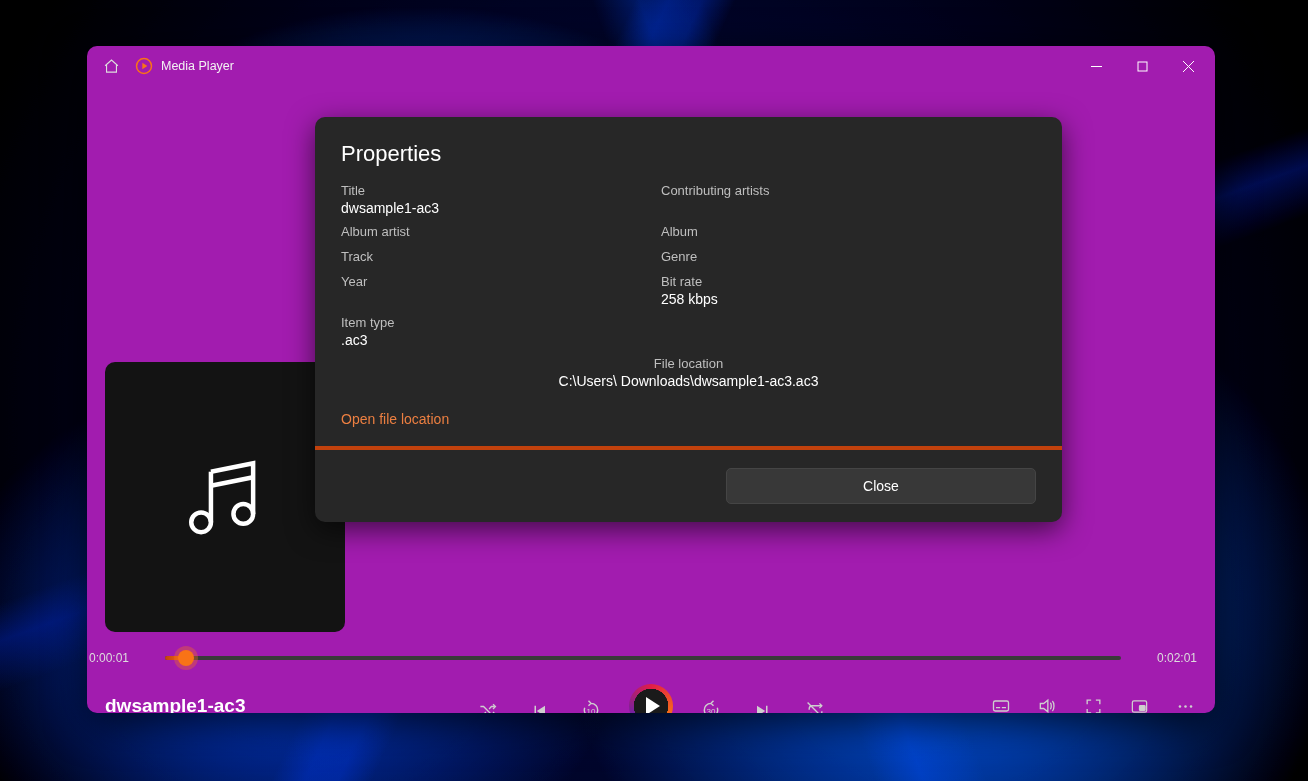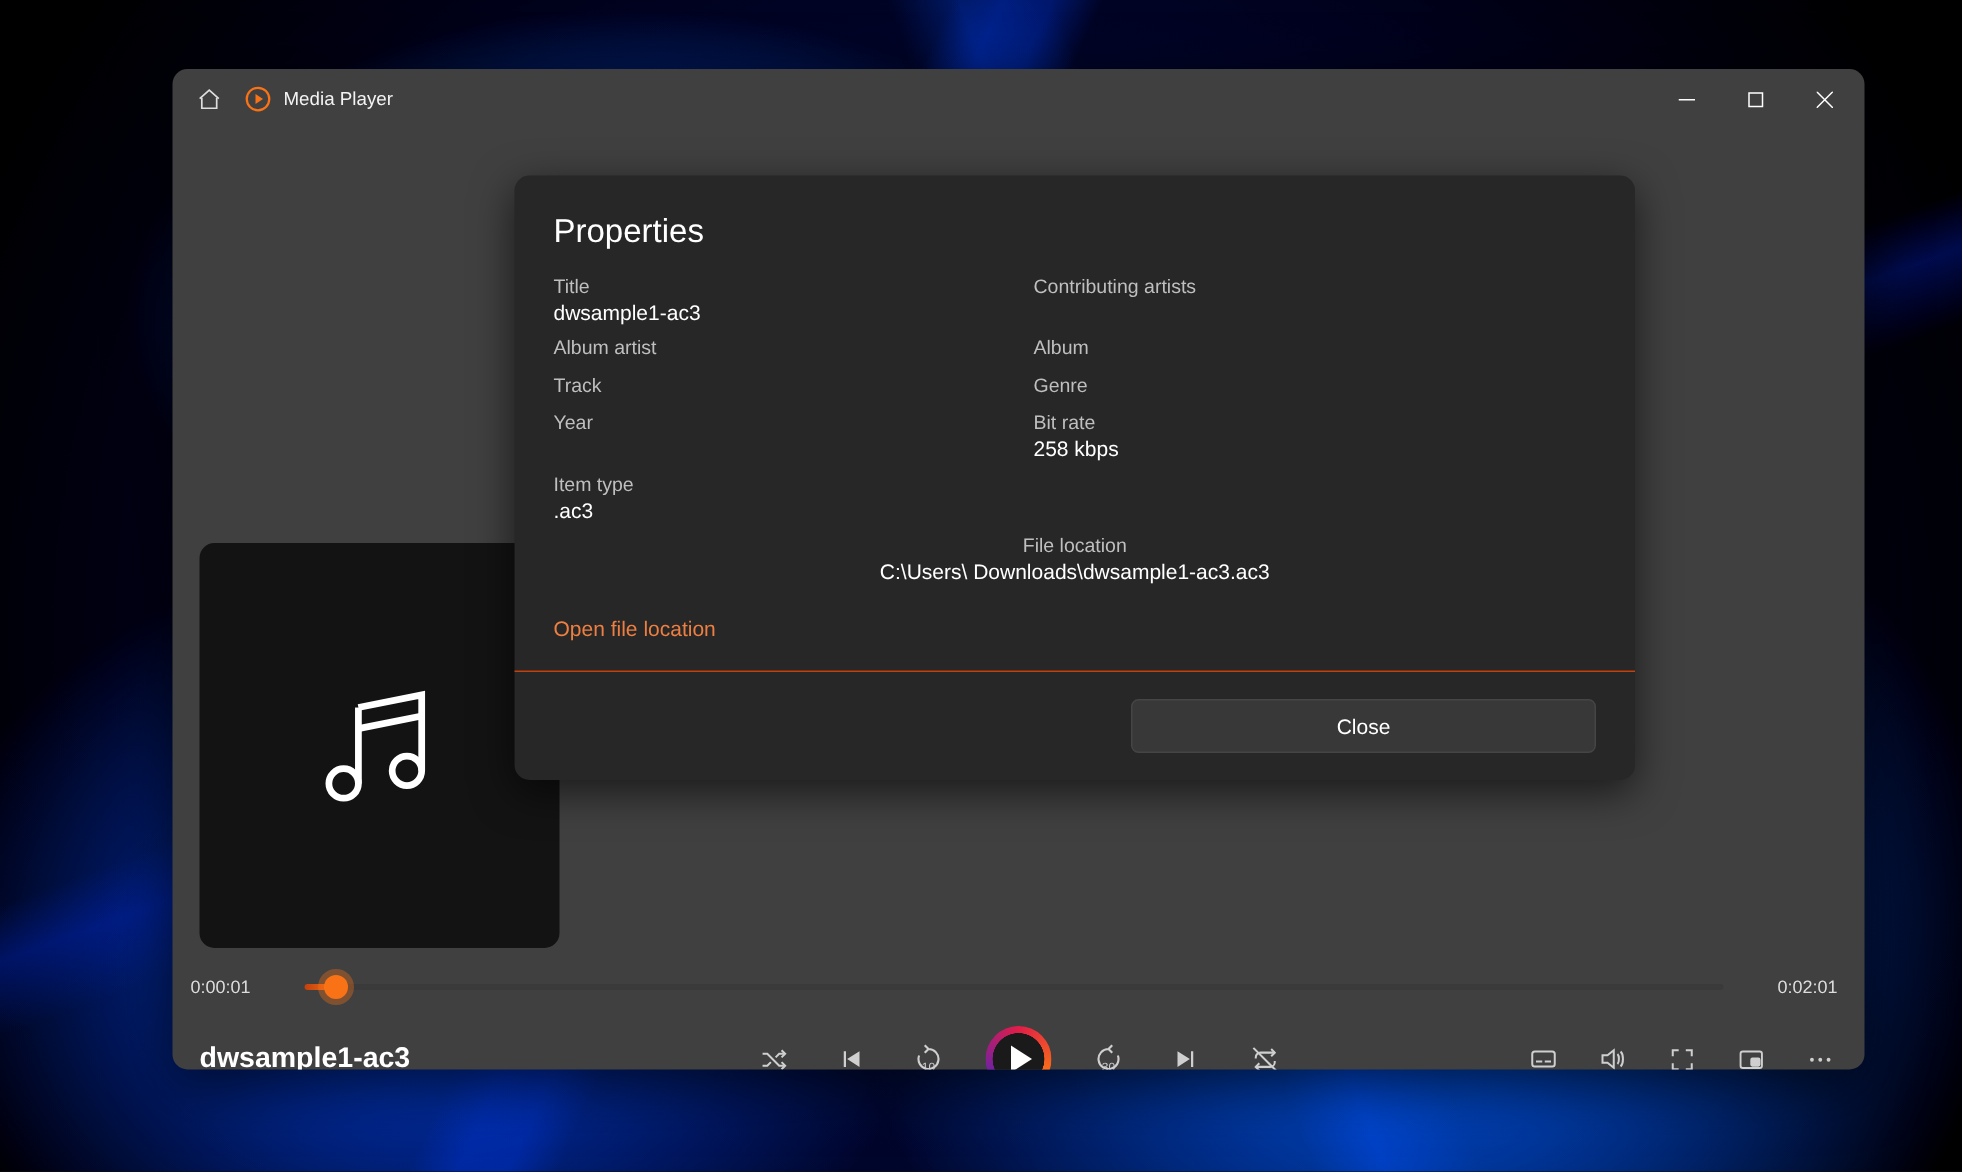--- a/index.html
+++ b/index.html
@@ -8,57 +8,57 @@
  radial-gradient(ellipse 560px 340px at 420px 210px,rgba(0,110,255,.9) 0%,rgba(0,20,100,.0) 60%),
  radial-gradient(ellipse 640px 600px at 950px 620px,rgba(0,110,255,.85) 0%,rgba(0,10,60,.0) 60%),
  radial-gradient(ellipse 520px 420px at 280px 640px,rgba(0,80,230,.8) 0%,rgba(0,5,40,.0) 65%),
  radial-gradient(circle at 650px 420px,#00154a 0%,#00081f 60%,#000 100%);
  filter:saturate(1.2) contrast(1.05);}
 .wallpaper::before{content:"";position:absolute;inset:0;background:
  linear-gradient(115deg,transparent 38%,rgba(0,60,200,.35) 40%,rgba(0,60,200,.35) 42%,transparent 44%),
  linear-gradient(70deg,transparent 55%,rgba(0,90,255,.25) 58%,transparent 62%),
  linear-gradient(160deg,transparent 48%,rgba(0,40,160,.4) 51%,transparent 55%);}
 
-.window{position:absolute;left:87px;top:46px;width:1128px;height:667px;background:#404040;border-radius:10px;box-shadow:0 10px 40px rgba(0,0,0,.7);overflow:hidden;color:#fff;margin-left:28px;}
+.window{position:absolute;left:87px;top:46px;width:1128px;height:667px;background:#a21caf;border-radius:10px;box-shadow:0 10px 40px rgba(0,0,0,.7);overflow:hidden;color:#fff;}
 .titlebar{height:40px;display:flex;align-items:center;padding:0 4px;}
 .titlebar .icobtn{width:40px;height:40px;display:flex;align-items:center;justify-content:center;color:#ddd;}
 .titlebar .app-ico{width:22px;height:22px;display:flex;align-items:center;justify-content:center;margin-left:2px;margin-right:6px;}
 .titlebar .title{font-size:12.5px;color:#f3f3f3;}
 .winctrls{margin-left:auto;display:flex;}
 .winctrls .wc{width:46px;height:40px;display:flex;align-items:center;justify-content:center;color:#fff;}
 .winctrls .wc svg{width:11px;height:11px;}
 
 .playarea{position:absolute;left:18px;top:316px;width:240px;height:270px;background:#131313;border-radius:10px;display:flex;align-items:center;justify-content:center;}
 .playarea svg{width:90px;height:90px;stroke:#7c7c7c;}
 
-.timeline{position:absolute;left:12px;right:18px;top:598px;height:28px;display:flex;align-items:center;gap:36px;font-size:12px;color:#ddd;}
+.timeline{position:absolute;left:2px;right:18px;top:598px;height:28px;display:flex;align-items:center;gap:36px;font-size:12px;color:#ddd;}
 .track{flex:1;height:4px;background:#3a3a3a;border-radius:2px;position:relative;}
 .track .filled{position:absolute;left:0;top:0;bottom:0;border-radius:2px;background:linear-gradient(90deg,#c2410c,#f97316);width:2.2%;}
 .track .thumb{position:absolute;top:50%;left:2.2%;transform:translate(-50%,-50%);width:16px;height:16px;border-radius:50%;background:#f97316;box-shadow:0 0 0 4px rgba(249,115,22,.35);}
 
 .controls{position:absolute;left:18px;right:18px;top:632px;height:56px;display:flex;align-items:center;}
 .nowplaying{font-size:19px;font-weight:600;color:#fff;}
 .center{position:absolute;left:50%;transform:translateX(-50%);display:flex;align-items:center;gap:24px;}
-.cbtn{width:28px;height:28px;display:flex;align-items:center;justify-content:center;color:#cfcfcf;}
+.cbtn{width:28px;height:28px;display:flex;align-items:flex-end;justify-content:center;color:#cfcfcf;}
 .cbtn.small-txt{font-size:8px;position:relative;}
 .cbtn.small-txt span{position:absolute;font-size:8px;bottom:4px;}
 .playbtn{width:44px;height:44px;border-radius:50%;background:radial-gradient(circle at 50% 50%,#1a1a1a 55%,transparent 56%),conic-gradient(#e11d48,#f97316,#6b21a8,#e11d48);display:flex;align-items:center;justify-content:center;}
 .playbtn .inner{width:0;height:0;border-left:14px solid #fff;border-top:9px solid transparent;border-bottom:9px solid transparent;margin-left:3px;}
 .right{margin-left:auto;display:flex;align-items:center;gap:22px;}
 .rbtn{width:24px;height:24px;display:flex;align-items:center;justify-content:center;color:#cfcfcf;}
 
 .dialog{position:absolute;left:228px;top:71px;width:747px;background:#272727;border-radius:10px;box-shadow:0 8px 28px rgba(0,0,0,.6);}
 .dialog .body{padding:24px 26px 18px 26px;}
 .dialog h1{margin:0 0 16px 0;font-size:22px;font-weight:400;}
 .props{display:grid;grid-template-columns:320px 1fr;row-gap:8px;font-size:13.5px;}
 .prop .lab{color:#bfbfbf;font-size:13px;}
 .prop .val{color:#fff;font-size:14px;margin-top:2px;}
 .prop.full{grid-column:1/3;text-align:center;}
 .openlink{color:#ec7f41;font-size:14px;margin-top:22px;display:inline-block;}
-.dialog .footer{border-top:1px solid #c2410c;padding:18px 26px;display:flex;justify-content:flex-end;}
+.dialog .footer{border-top:4px solid #c2410c;padding:18px 26px;display:flex;justify-content:flex-end;}
 .closebtn{width:308px;height:34px;background:#383838;border:1px solid #454545;border-radius:5px;color:#fff;font-size:14px;display:flex;align-items:center;justify-content:center;}
 </style>
 </head>
 <body>
 
 <div class="wallpaper"></div>
 
 <div class="window">
 
   <div class="titlebar">

